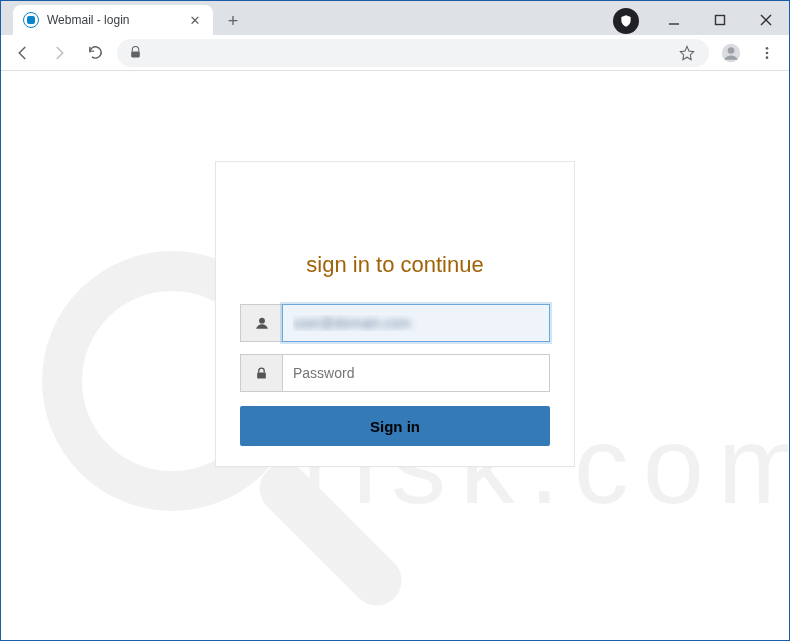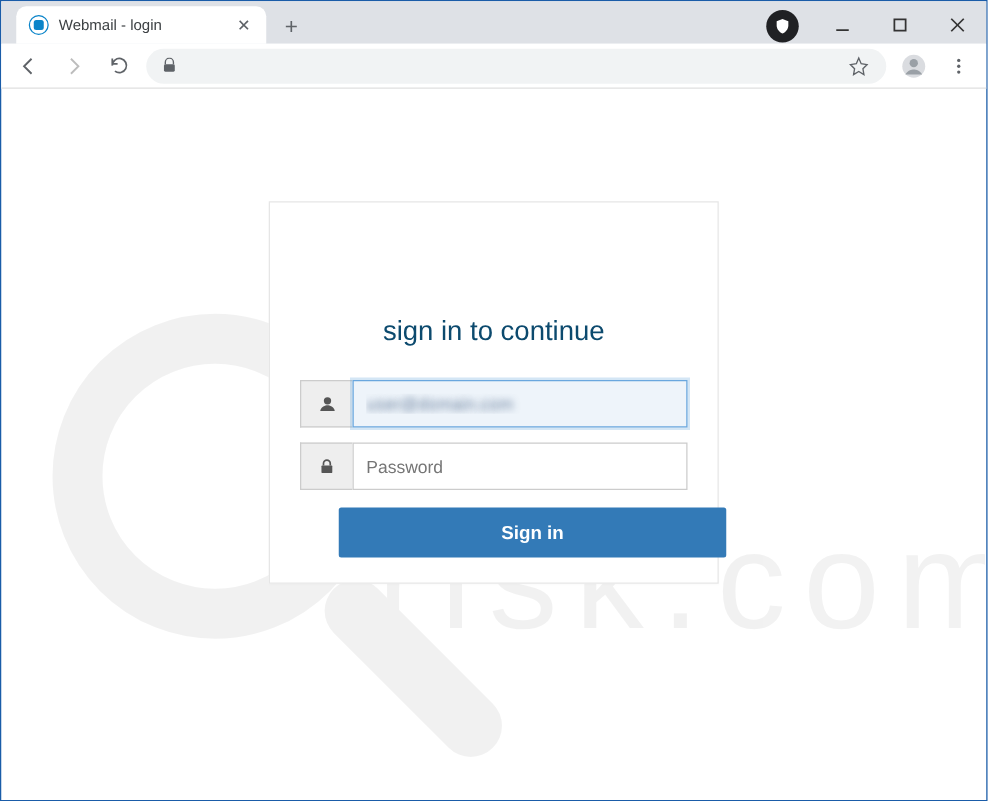--- a/index.html
+++ b/index.html
@@ -37,26 +37,26 @@
 
 
 .watermark { position:absolute; inset:0; pointer-events:none; opacity:0.05; display:flex; align-items:center; justify-content:center; overflow:hidden; }
 .watermark .glass { position:absolute; left:40px; top:150px; width:260px; height:260px; border:40px solid #000; border-radius:50%; }
 .watermark .glass::after{ content:""; position:absolute; width:50px; height:180px; background:#000; bottom:-180px; right:-30px; transform:rotate(-45deg); transform-origin:top; border-radius:25px; }
 .watermark .txt { position:absolute; left:270px; top:160px; font-family: Georgia, serif; font-style:italic; font-size:150px; font-weight:bold; letter-spacing:-6px; color:#000; white-space:nowrap; }
 .watermark .txt2 { position:absolute; left:300px; top:300px; font-family: Arial; font-size:110px; font-weight:300; letter-spacing:14px; color:#000; white-space:nowrap; }
 
 
 .login-card { position:absolute; top:60px; left:50%; transform:translateX(-50%); width:360px; background:#fff; border:1px solid #e6e6e6; padding:26px 24px 20px; box-shadow:0 1px 2px rgba(0,0,0,0.02); }
-.login-title { text-align:center; font-size:22px; font-weight:400; color:#0c4a6e; margin:64px 0 26px; }
+.login-title { text-align:center; font-size:22px; font-weight:400; color:#a16207; margin:64px 0 26px; }
 .input-row { display:flex; margin-bottom:12px; }
 .input-addon { width:42px; height:38px; background:#eee; border:1px solid #ccc; border-right:none; display:flex; align-items:center; justify-content:center; color:#555; }
 .text-input { flex:1; height:38px; border:1px solid #ccc; padding:0 10px; font-size:14px; color:#1d4ed8; outline:none; }
 .text-input.blurred { color:transparent; text-shadow:0 0 6px rgba(50,80,120,0.7); background:#eef4fa; border-color:#6aa7de; box-shadow:0 0 0 2px rgba(82,155,217,0.25); }
-.signin-btn { width:100%; height:40px; background:#337ab7; color:#ffffff; border:none; font-size:15px; font-weight:bold; cursor:pointer; border-radius:2px; margin-top:2px;margin-left:31px; }
+.signin-btn { width:100%; height:40px; background:#337ab7; color:#000000; border:none; font-size:15px; font-weight:bold; cursor:pointer; border-radius:2px; margin-top:2px; }
 .bottom-row { display:flex; justify-content:space-between; align-items:center; margin-top:16px; font-size:13px; }
 .chk-wrap { display:flex; align-items:center; gap:6px; color:#333; cursor:pointer; }
 .chk-wrap input { width:15px; height:15px; accent-color:#1a73e8; cursor:pointer; }
 .forgot { color:#337ab7; text-decoration:none; cursor:pointer; }
 
 svg { display:block; }
 </style>
 </head>
 <body>
 

